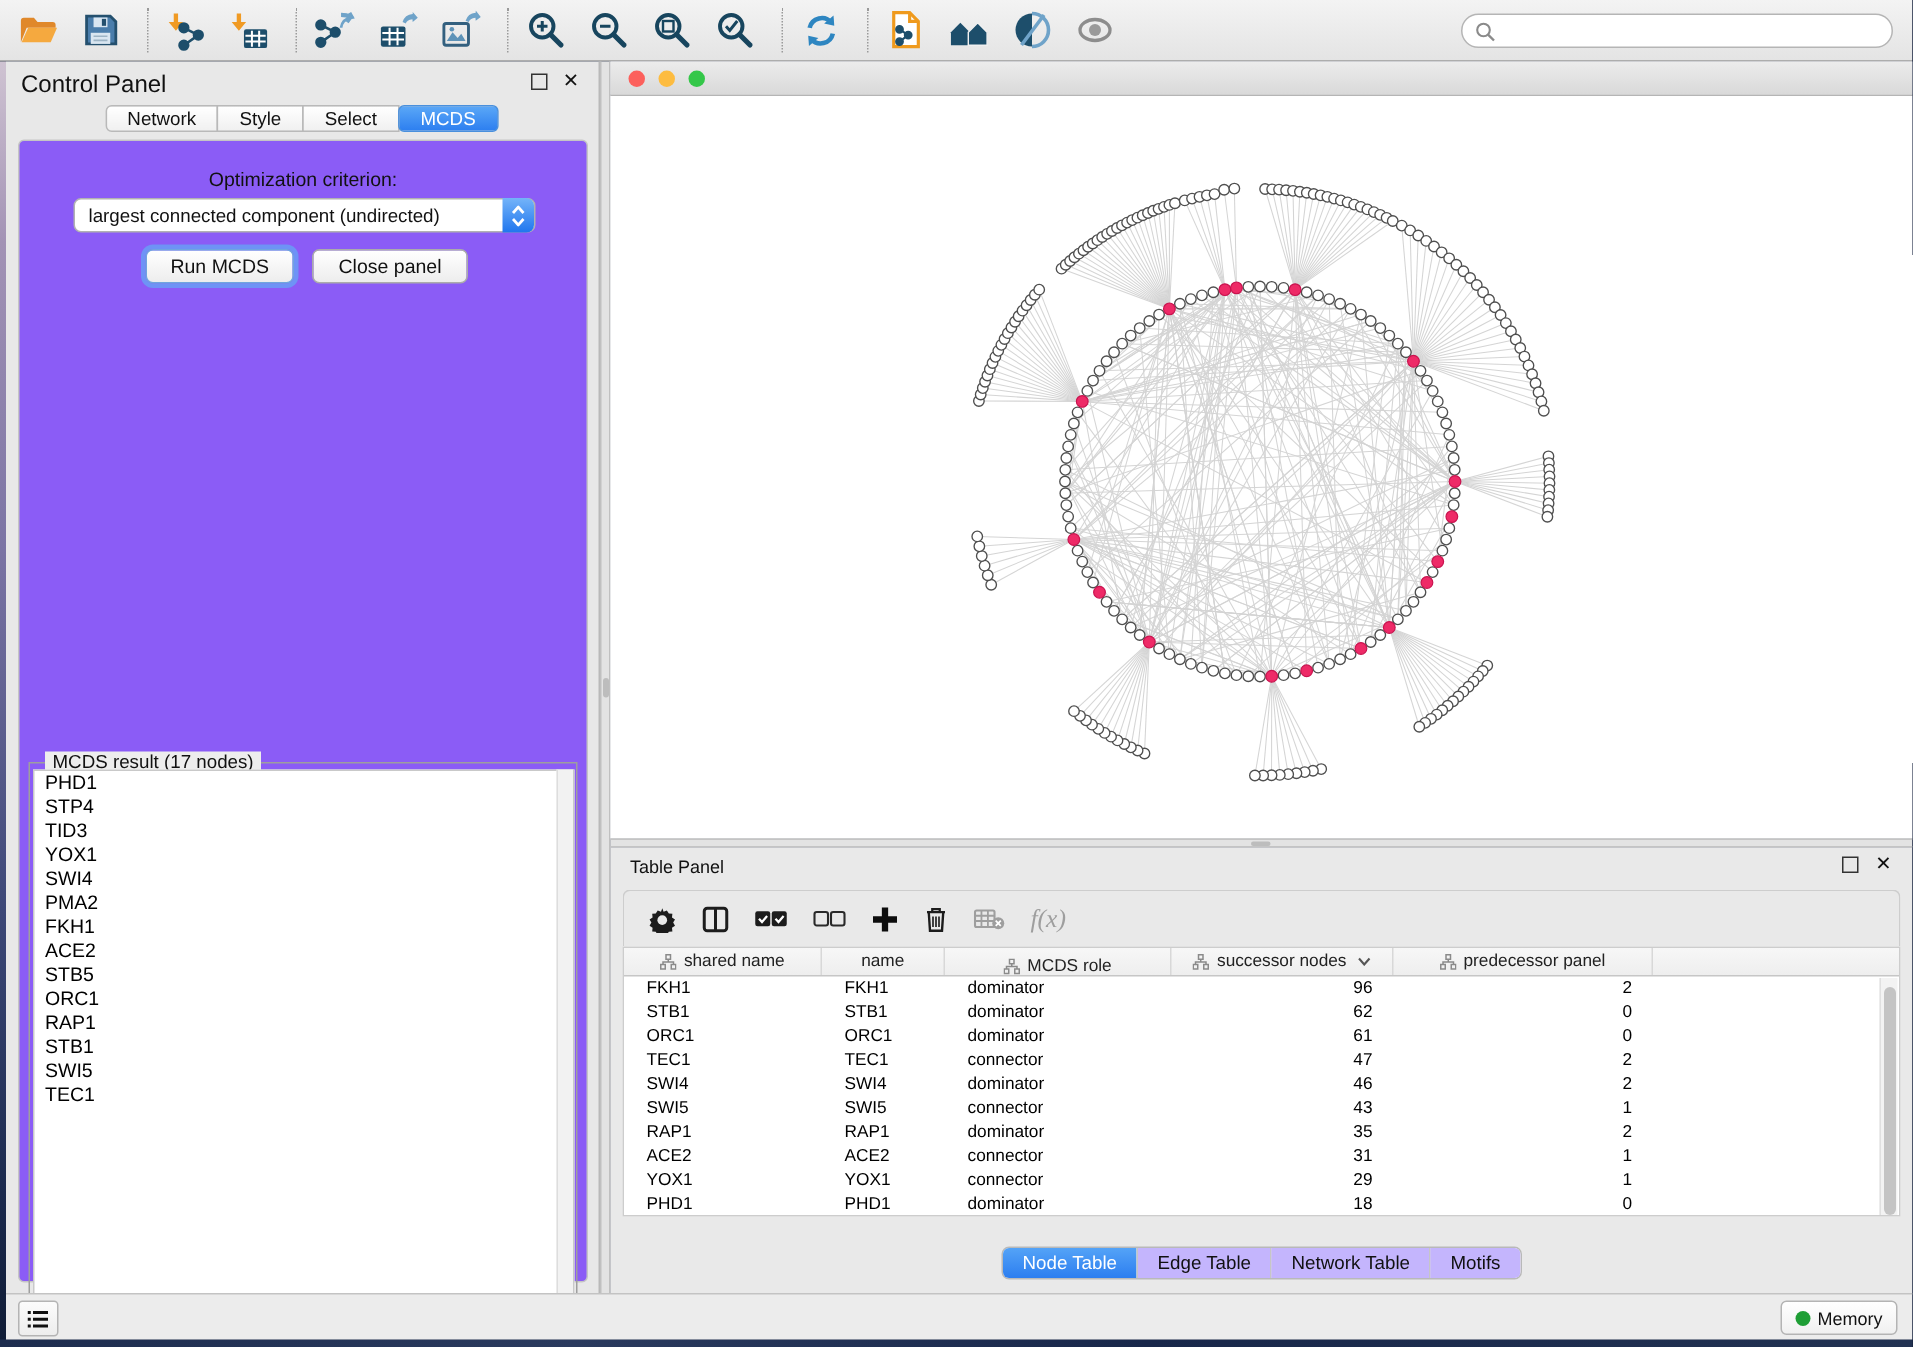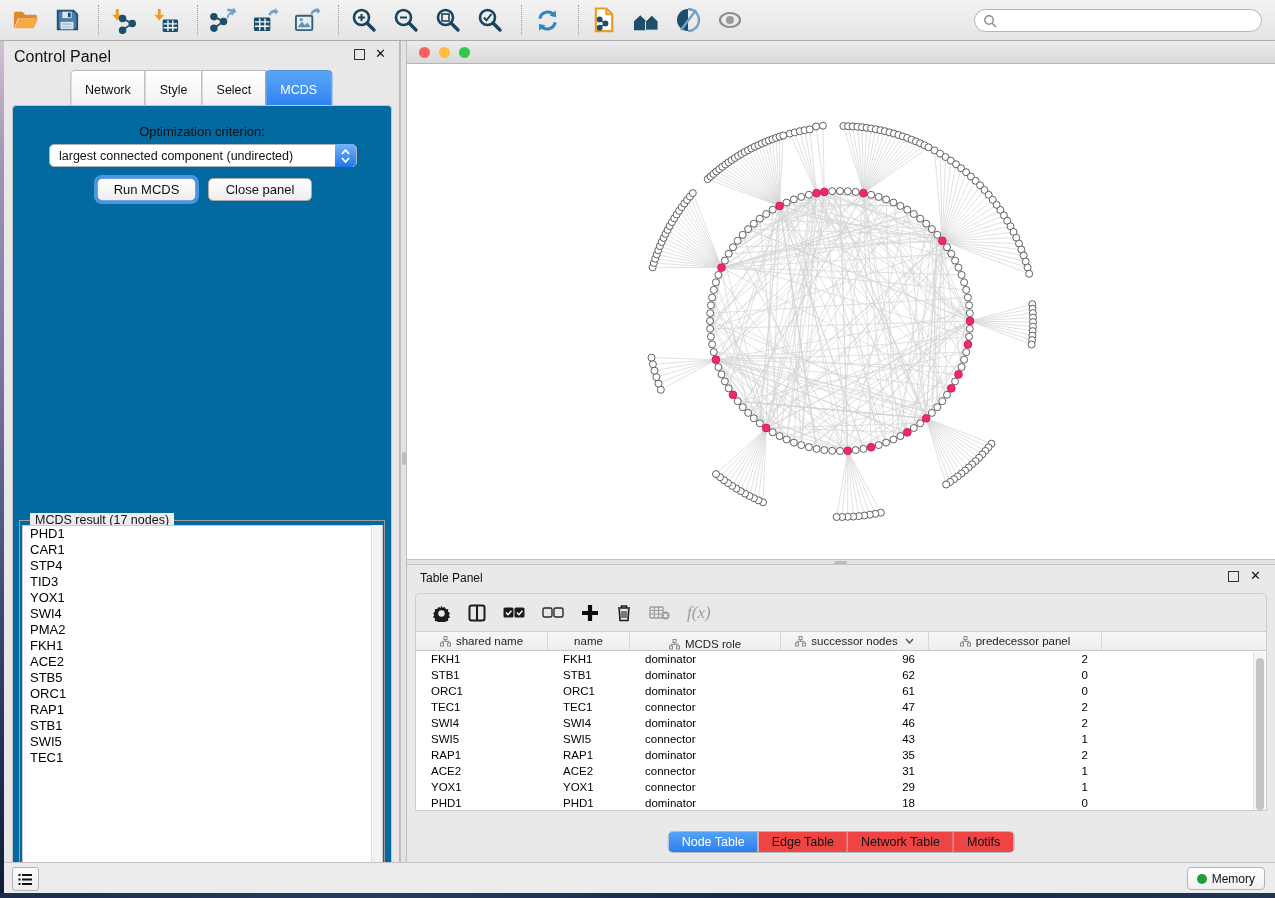--- a/index.html
+++ b/index.html
@@ -25,27 +25,27 @@
     display:flex; align-items:center; padding-left:8px; }
   #search-input { border:none; outline:none; flex:1; font-size:12px; background:transparent; padding-left:5px; }
 
   
   #control-panel { left:4px; top:41px; width:396px; height:821px; background:#e8e8e8; border-right:1px solid #b9b9b9; }
   #cp-header { position:absolute; left:0; top:0; width:100%; height:26px; }
   #cp-title { position:absolute; left:10px; top:7px; font-size:16px; color:#111; }
   .panel-float { position:absolute; width:11px; height:11px; border:1.5px solid #333; top:8px; }
   .panel-close { position:absolute; top:7px; font-size:13px; font-weight:bold; color:#111; line-height:11px; }
   #ctrl-tabs { position:absolute; left:50%; transform:translateX(-50%); top:29px; display:flex; }
-  .ctab { font-size:12.5px; padding:12px 14px; background:linear-gradient(#ffffff,#f0f0f0);
+  .ctab { font-size:12.5px; padding:1px 14px; background:linear-gradient(#ffffff,#f0f0f0);
     border:1px solid #b9b9b9; margin-left:-1px; color:#111; }
   .ctab:first-child { border-radius:4px 0 0 4px; }
   .ctab:last-child { border-radius:0 4px 4px 0; }
   .ctab.active { background:linear-gradient(#5aa7f7,#2d7ff0); color:#fff; border-color:#4a90dd; border-radius:4px; }
-  #cp-inner { position:absolute; left:8px; top:64px; width:380px; height:762px;
-    background:#0369a1; border:1px solid #c5c5c5; border-radius:4px; }
+  #cp-inner { position:absolute; left:8px; top:52px; width:380px; height:762px;
+    background:#8b5cf6; border:1px solid #c5c5c5; border-radius:4px; }
   #opt-label { position:absolute; left:0; top:18px; width:100%; text-align:center; font-size:13px; color:#111; }
   #criterion-select { position:absolute; left:36px; top:38px; width:308px; height:23px; background:#fff;
     border:1px solid #b2b2b2; border-radius:5px; font-size:12.5px; display:flex; align-items:center;
     padding-left:9px; color:#111; }
   #criterion-stepper { position:absolute; right:0; top:-1px; width:21px; height:23px; border-radius:0 5px 5px 0;
     background:linear-gradient(#74b4f9,#2076ee); display:flex; flex-direction:column; align-items:center; justify-content:center; }
   #criterion-stepper svg { display:block; }
   .btn { position:absolute; height:23px; background:linear-gradient(#ffffff,#ededed); border:1px solid #ababab;
     border-radius:5px; font-size:13px; color:#111; text-align:center; line-height:21px; }
   #run-mcds { left:84px; top:72px; width:99px; box-shadow:0 0 0 3px rgba(100,165,245,.75); border-color:#6fa5e0; }
@@ -83,21 +83,21 @@
     font-size:11.5px; color:#222; height:100%; }
   .sort { display:flex; align-items:center; margin-left:2px; }
   #tbl-body { }
   .tr { display:flex; height:16px; }
   .td { font-size:11.5px; line-height:16px; color:#000; padding-left:15px; overflow:hidden; white-space:nowrap; }
   .td.num { text-align:right; padding-right:14px; padding-left:0; }
   #tbl-scroll { position:absolute; right:1px; top:20px; width:12px; height:172px; background:#f3f3f3; border-left:1px solid #e0e0e0; }
   #tbl-thumb { position:absolute; left:2px; top:6px; width:8px; height:152px; background:#c4c4c4; border-radius:4px; }
   #tbl-tabs { position:absolute; left:50%; transform:translateX(-50%); top:266px; display:flex;
     background:#fff; border:1px solid #b9b9b9; border-radius:5px; overflow:hidden; }
-  .ttab { font-size:12.5px; padding:3px 13px; color:#111; border-right:1px solid #c6c6c6; background:#ef4444; }
+  .ttab { font-size:12.5px; padding:3px 13px; color:#111; border-right:1px solid #c6c6c6; background:#c4b5fd; }
   .ttab:last-child { border-right:none; }
   .ttab.active { background:linear-gradient(#54a3f7,#2c7ef0); color:#fff; }
 
   
   #status-bar { left:4px; top:862px; width:1271px; height:31px; background:#ececec; border-top:1px solid #c3c3c3; }
   #panels-btn { position:absolute; left:8px; top:4px; width:27px; height:24px; background:linear-gradient(#fcfcfc,#ededed);
     border:1px solid #b4b4b4; border-radius:3px; display:flex; align-items:center; justify-content:center; }
   #memory-btn { position:absolute; right:10px; top:4px; height:23px; background:linear-gradient(#ffffff,#f0f0f0);
     border:1px solid #b4b4b4; border-radius:4px; display:flex; align-items:center; padding:0 9px; gap:5px; }
   #memory-dot { width:10px; height:10px; border-radius:50%; background:#1e9e35; }
@@ -277,21 +277,20 @@
             <path d="M1 9 L4.5 13 L8 9" fill="none" stroke="#fff" stroke-width="1.8"></path>
           </svg>
       </span>
     </div>
     <div class="btn" id="run-mcds">Run MCDS</div>
     <div class="btn" id="close-panel">Close panel</div>
     <div id="mcds-group">
       <span id="mcds-group-title">MCDS result (17 nodes)</span>
       <div id="mcds-list">
           <div class="mcds-item">PHD1</div>
-          <div class="mcds-item">CAR1</div>
           <div class="mcds-item">STP4</div>
           <div class="mcds-item">TID3</div>
           <div class="mcds-item">YOX1</div>
           <div class="mcds-item">SWI4</div>
           <div class="mcds-item">PMA2</div>
           <div class="mcds-item">FKH1</div>
           <div class="mcds-item">ACE2</div>
           <div class="mcds-item">STB5</div>
           <div class="mcds-item">ORC1</div>
           <div class="mcds-item">RAP1</div>

